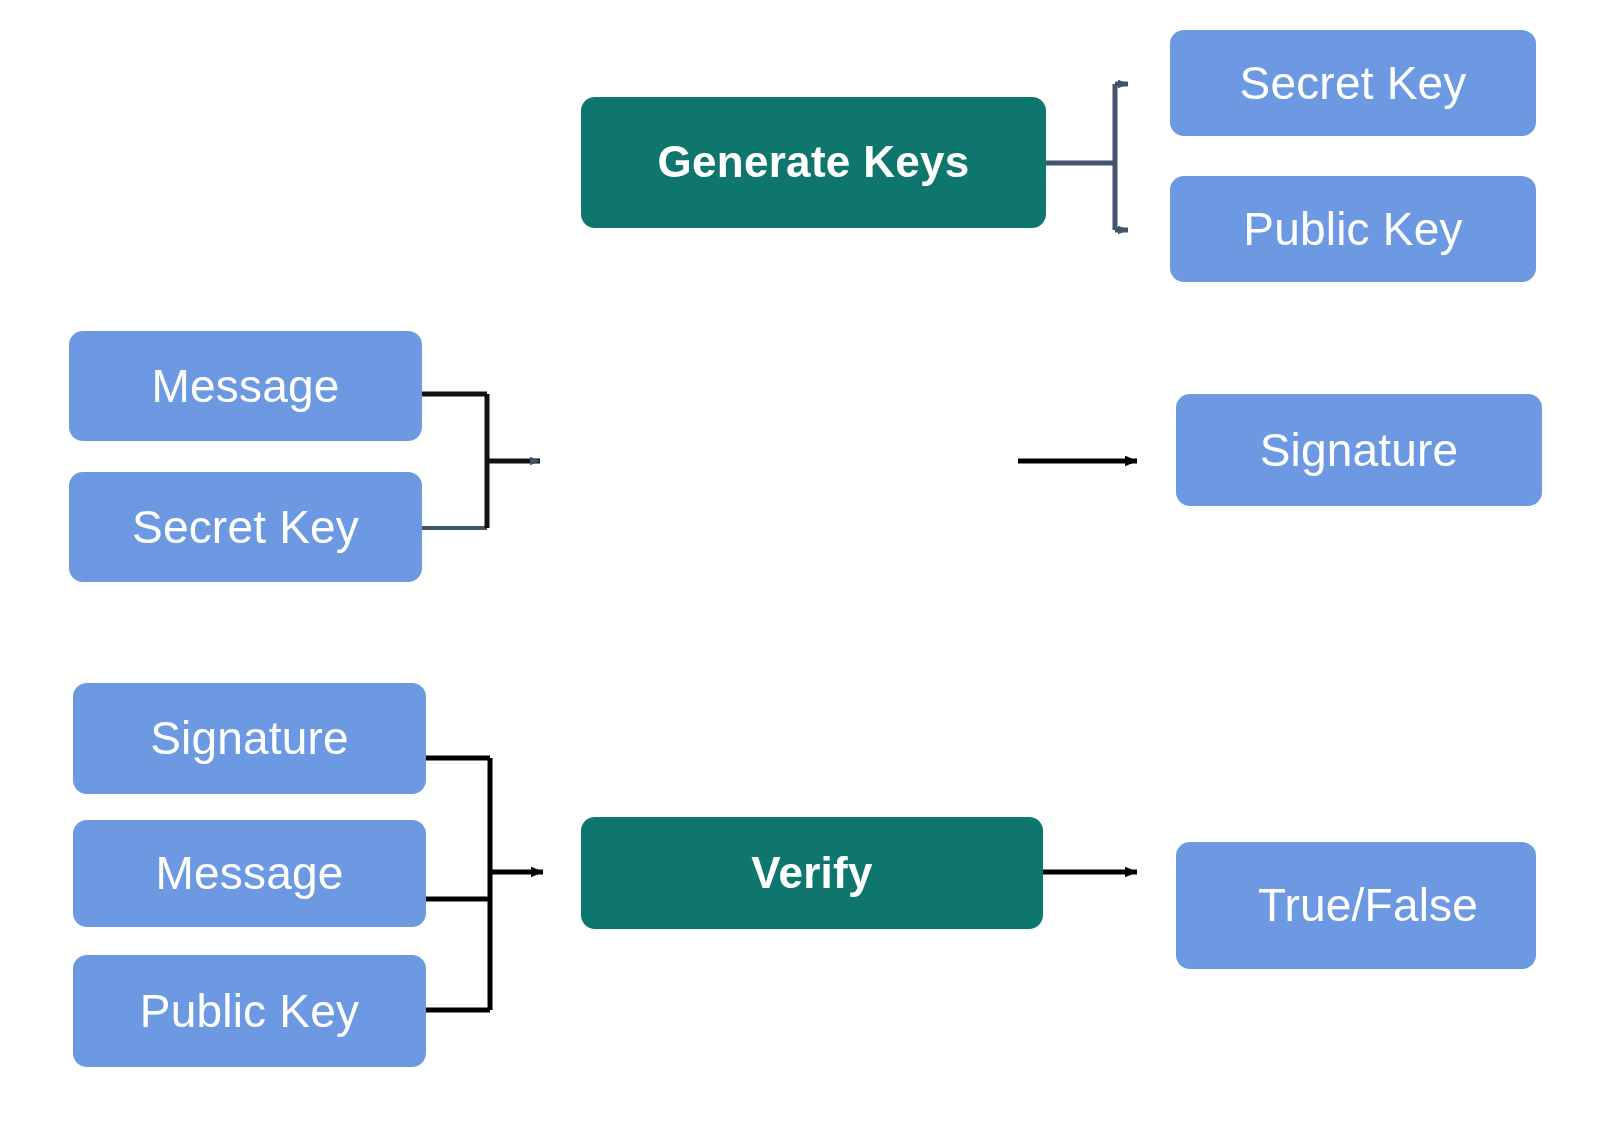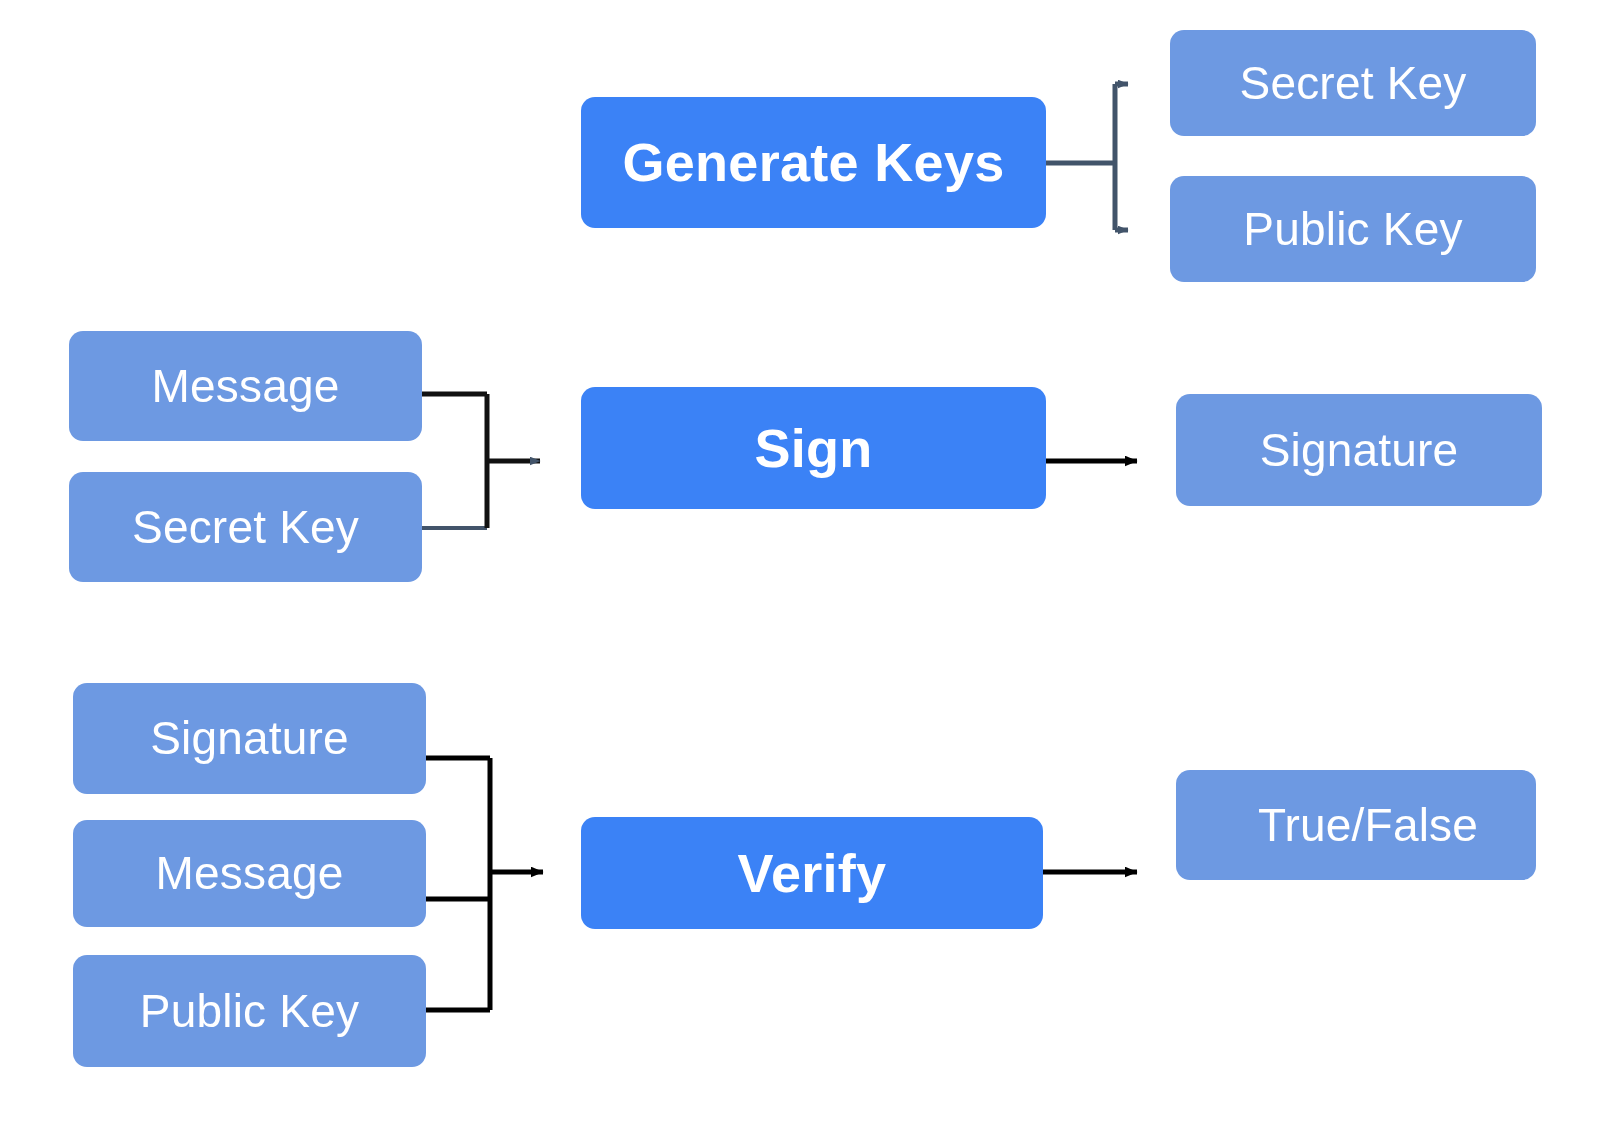--- a/index.html
+++ b/index.html
@@ -35,22 +35,22 @@
     user-select: none;
     margin-left: 28px;
   }
   .node.blue {
     background: #6d99e2;
     font-size: 46px;
     font-weight: 400;
     letter-spacing: 0.2px;
   }
   .node.red {
-    background: #3b82f6;
-    font-size: 54px;
+    background: #0f766e;
+    font-size: 44px;
     font-weight: bold;
     letter-spacing: 0.3px;
   }
   svg#wires {
     position: absolute;
     left: 0;
     top: 0;
     width: 1618px;
     height: 1132px;
     overflow: visible;
@@ -106,27 +106,26 @@
   <div class="node red" style="left:553px; top:97px; width:465px; height:131px;">Generate Keys</div>
 
   <div class="node blue" style="left:1142px; top:30px; width:366px; height:106px;">Secret Key</div>
 
   <div class="node blue" style="left:1142px; top:176px; width:366px; height:106px;">Public Key</div>
 
   <div class="node blue" style="left:41px; top:331px; width:353px; height:110px;">Message</div>
 
   <div class="node blue" style="left:41px; top:472px; width:353px; height:110px;">Secret Key</div>
 
-  <div class="node red" style="left:553px; top:387px; width:465px; height:122px;">Sign</div>
 
   <div class="node blue" style="left:1148px; top:394px; width:366px; height:112px;">Signature</div>
 
   <div class="node blue" style="left:45px; top:683px; width:353px; height:111px;">Signature</div>
 
   <div class="node blue" style="left:45px; top:820px; width:353px; height:107px;">Message</div>
 
   <div class="node blue" style="left:45px; top:955px; width:353px; height:112px;">Public Key</div>
 
   <div class="node red" style="left:553px; top:817px; width:462px; height:112px;">Verify</div>
 
-  <div class="node blue" style="left:1148px; top:770px; width:360px; height:110px;padding-left:24px;">True/False</div>
+  <div class="node blue" style="left:1148px; top:842px; width:360px; height:127px;padding-left:24px;">True/False</div>
 
 </div>
 
 </body></html>

